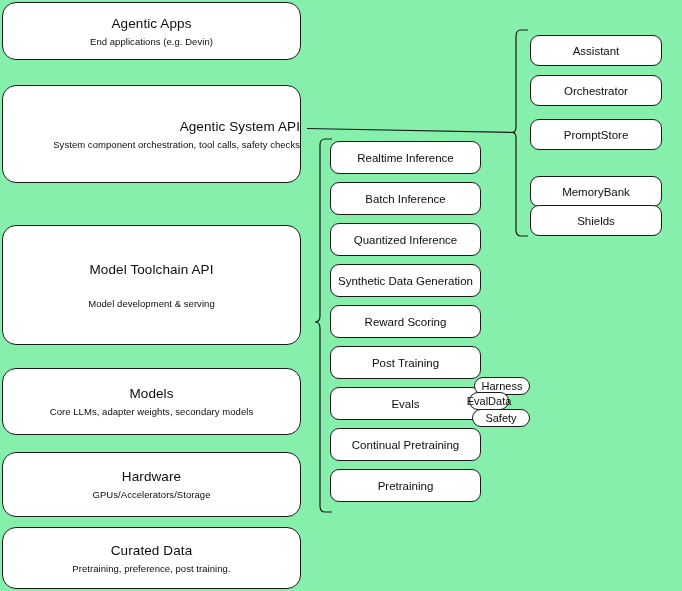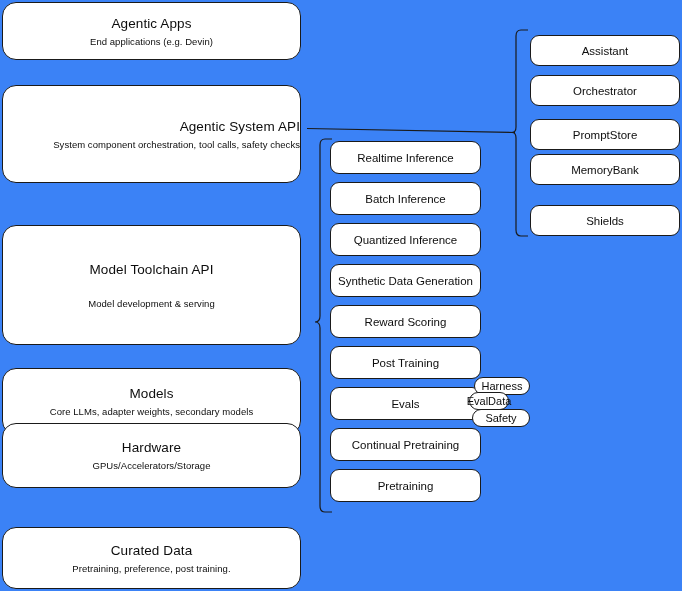--- a/index.html
+++ b/index.html
@@ -8,21 +8,21 @@
     background: #ffffff;
   }
   body {
     font-family: "Liberation Sans", sans-serif;
     -webkit-font-smoothing: antialiased;
   }
   #canvas {
     position: relative;
     width: 682px;
     height: 591px;
-    background: #3b82f6;
+    background: #86efac;
     overflow: hidden;
   }
   .node {
     position: absolute;
     box-sizing: border-box;
     border: 1px solid #1a1a1a;
     background: #ffffff;
     display: flex;
     flex-direction: column;
     align-items: center;
@@ -53,21 +53,21 @@
     left: 330px;
     width: 151px;
     height: 33px;
     font-size: 11.5px;
     z-index: 2;
   }
   
   .right {
     border-radius: 9px;
     left: 530px;
-    width: 150px;
+    width: 132px;
     height: 31px;
     font-size: 11.5px;
   }
   
   .pill {
     position: absolute;
     box-sizing: border-box;
     border: 1px solid #1a1a1a;
     background: #ffffff;
     border-radius: 999px;
@@ -115,21 +115,21 @@
   <div class="node layer" style="top:225px;height:120px;gap:16px;">
     <div class="title">Model Toolchain API</div>
     <div class="subtitle">Model development &amp; serving</div>
   </div>
 
   <div class="node layer" style="top:368px;height:67px;">
     <div class="title">Models</div>
     <div class="subtitle">Core LLMs, adapter weights, secondary models</div>
   </div>
 
-  <div class="node layer" style="top:423px;height:65px;">
+  <div class="node layer" style="top:452px;height:65px;">
     <div class="title">Hardware</div>
     <div class="subtitle">GPUs/Accelerators/Storage</div>
   </div>
 
   <div class="node layer" style="top:527px;height:62px;">
     <div class="title">Curated Data</div>
     <div class="subtitle">Pretraining, preference, post training.</div>
   </div>
 
   <svg id="wires" viewBox="0 0 682 591">
@@ -185,20 +185,20 @@
 
   <div class="node right" style="top:35px;">
     <span>Assistant</span>
   </div>
   <div class="node right" style="top:75px;">
     <span>Orchestrator</span>
   </div>
   <div class="node right" style="top:119px;">
     <span>PromptStore</span>
   </div>
-  <div class="node right" style="top:154px;">
+  <div class="node right" style="top:176px;">
     <span>MemoryBank</span>
   </div>
   <div class="node right" style="top:205px;">
     <span>Shields</span>
   </div>
 
 </div>
 
 </body></html>

